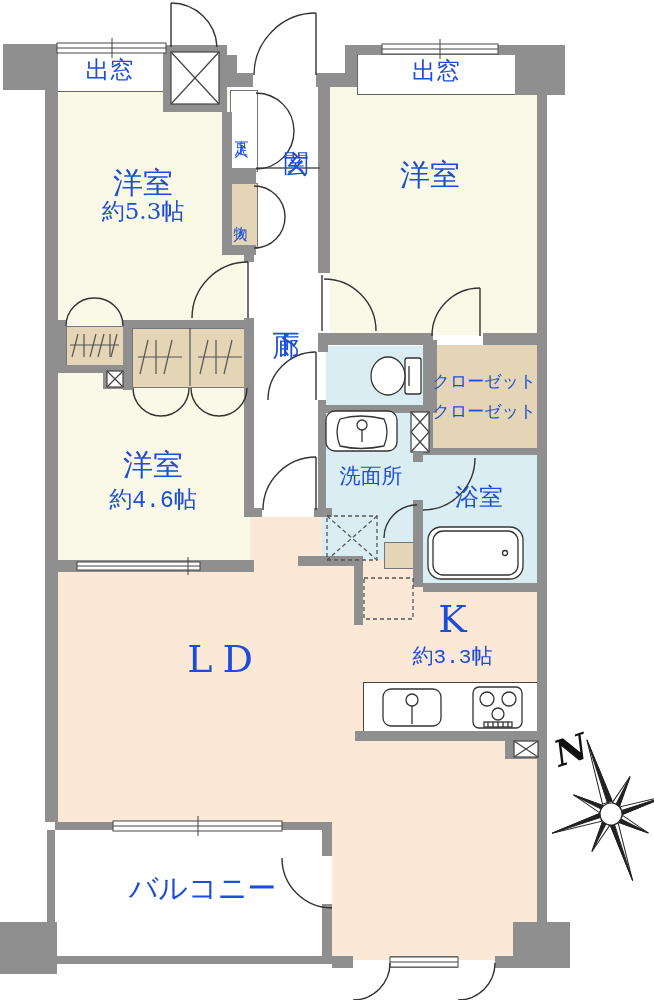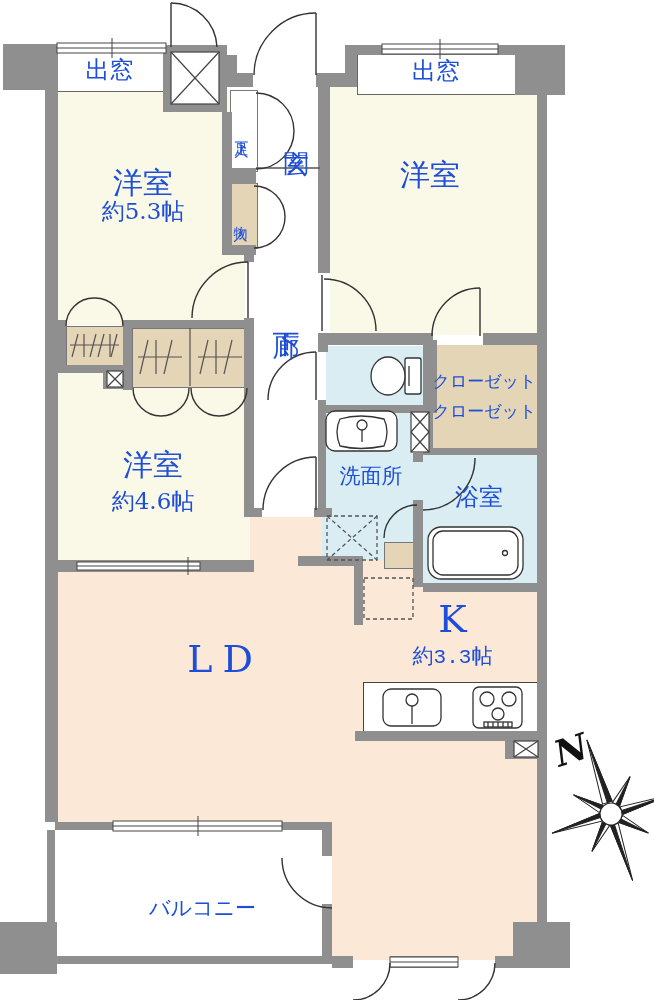--- a/index.html
+++ b/index.html
@@ -259,32 +259,32 @@
 
   <div class="lbl" style="left:54px;top:57px;width:111px;font-size:24px;">出窓</div>
   <div class="lbl" style="left:357px;top:58px;width:158px;font-size:24px;">出窓</div>
 
   <div class="lbl" style="left:55px;top:166px;width:176px;font-size:30px;">洋室</div>
   <div class="lbl" style="left:55px;top:198px;width:176px;font-size:23px;">約5.3帖</div>
 
   <div class="lbl" style="left:330px;top:158px;width:200px;font-size:30px;">洋室</div>
 
   <div class="lbl" style="left:58px;top:448px;width:190px;font-size:30px;">洋室</div>
-  <div class="lbl" style="left:58px;top:488px;width:190px;font-size:23px;">約4.6帖</div>
+  <div class="lbl" style="left:58px;top:488px;width:190px;font-size:23px;font-family:Liberation Mono, monospace;">約4.6帖</div>
 
   <div class="lbl vert" style="left:281px;top:95px;height:74px;font-size:25px;">玄関</div>
   <div class="lbl vert" style="left:234px;top:97px;height:68px;font-size:14px;letter-spacing:1px;">下足入</div>
   <div class="lbl vert" style="left:233px;top:192px;height:48px;font-size:14px;letter-spacing:1px;">物入</div>
   <div class="lbl vert" style="left:271px;top:277px;height:70px;font-size:27px;">廊下</div>
 
   <div class="lbl" style="left:431px;top:372px;width:107px;font-size:17px;">クローゼット</div>
   <div class="lbl" style="left:431px;top:402px;width:107px;font-size:17px;">クローゼット</div>
 
   <div class="lbl" style="left:322px;top:464px;width:98px;font-size:21px;">洗面所</div>
   <div class="lbl" style="left:130px;top:638px;width:190px;font-size:38px;letter-spacing:10px;">LD</div>
 
   <div class="lbl" style="left:423px;top:484px;width:112px;font-size:24px;">浴室</div>
 
   <div class="lbl" style="left:400px;top:598px;width:105px;font-size:38px;">K</div>
   <div class="lbl" style="left:400px;top:646px;width:105px;font-size:21px;font-family:Liberation Mono, monospace;">約3.3帖</div>
 
-  <div class="lbl" style="left:90px;top:872px;width:225px;font-size:21px;margin-top:24px;">バルコニー</div>
+  <div class="lbl" style="left:90px;top:872px;width:225px;font-size:29px;">バルコニー</div>
 </div>
 
 </body></html>

